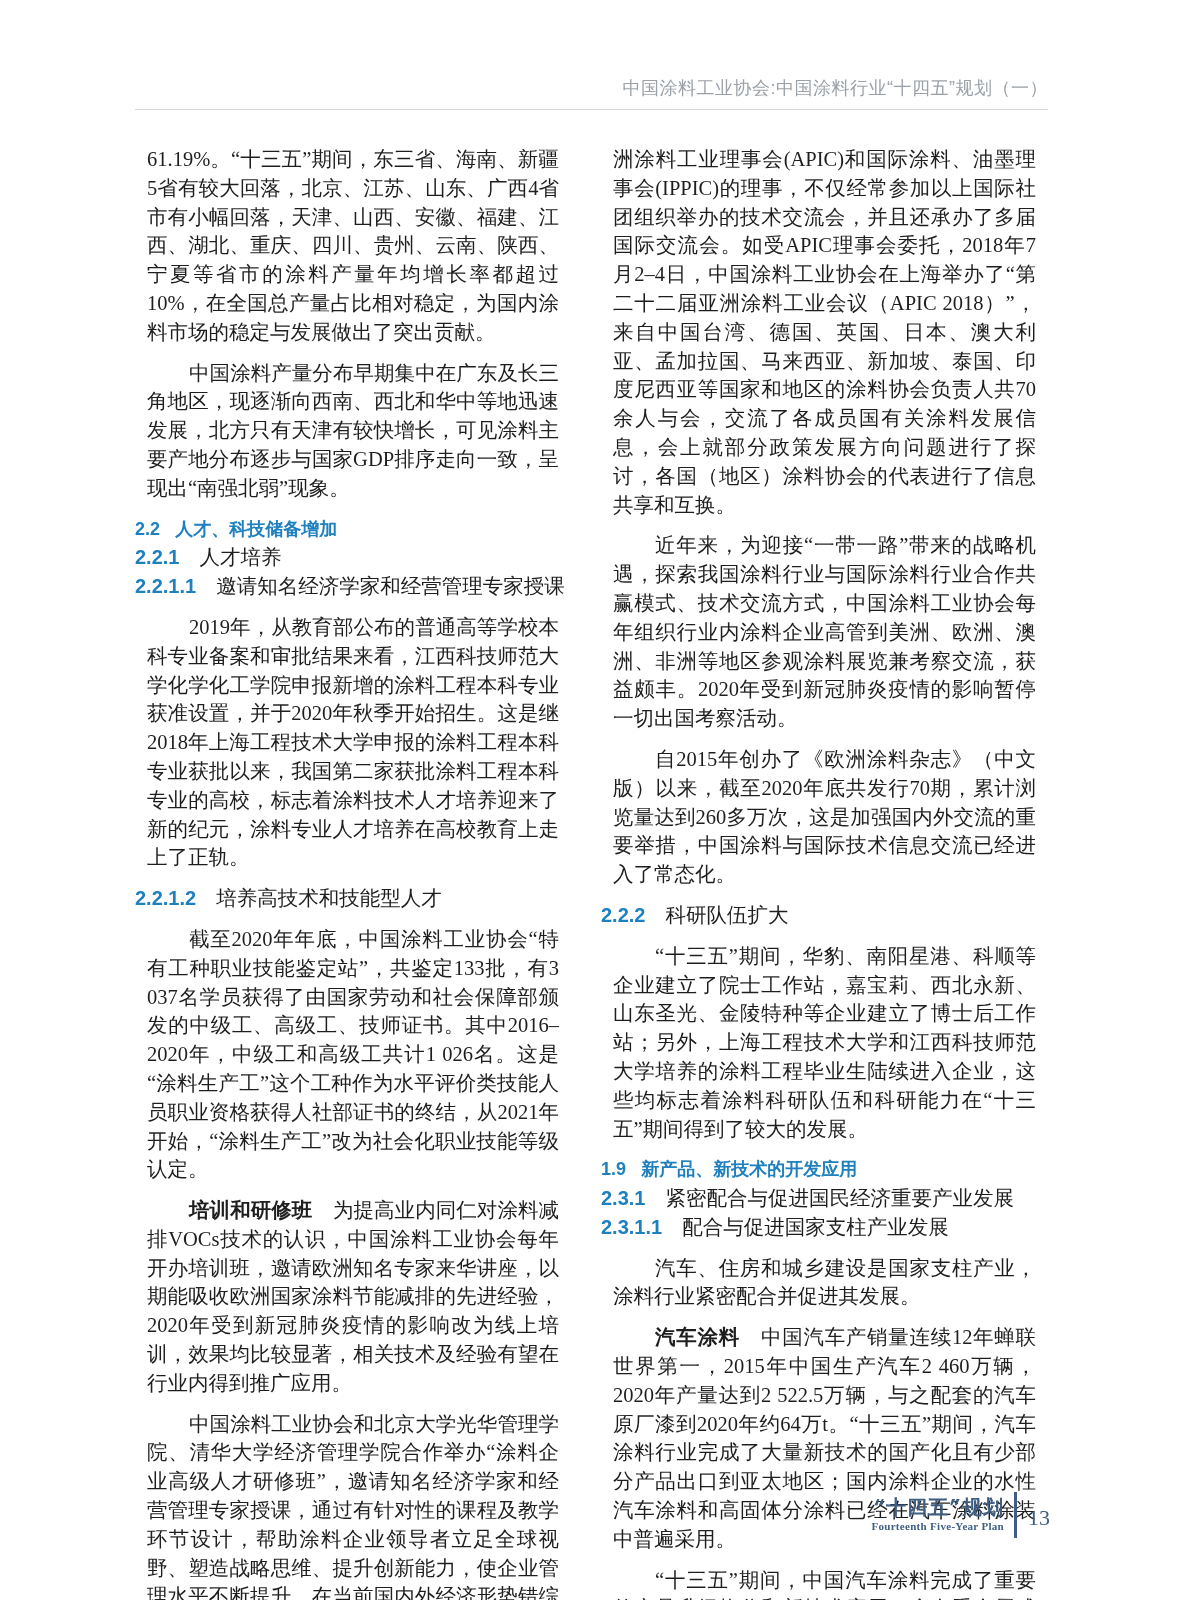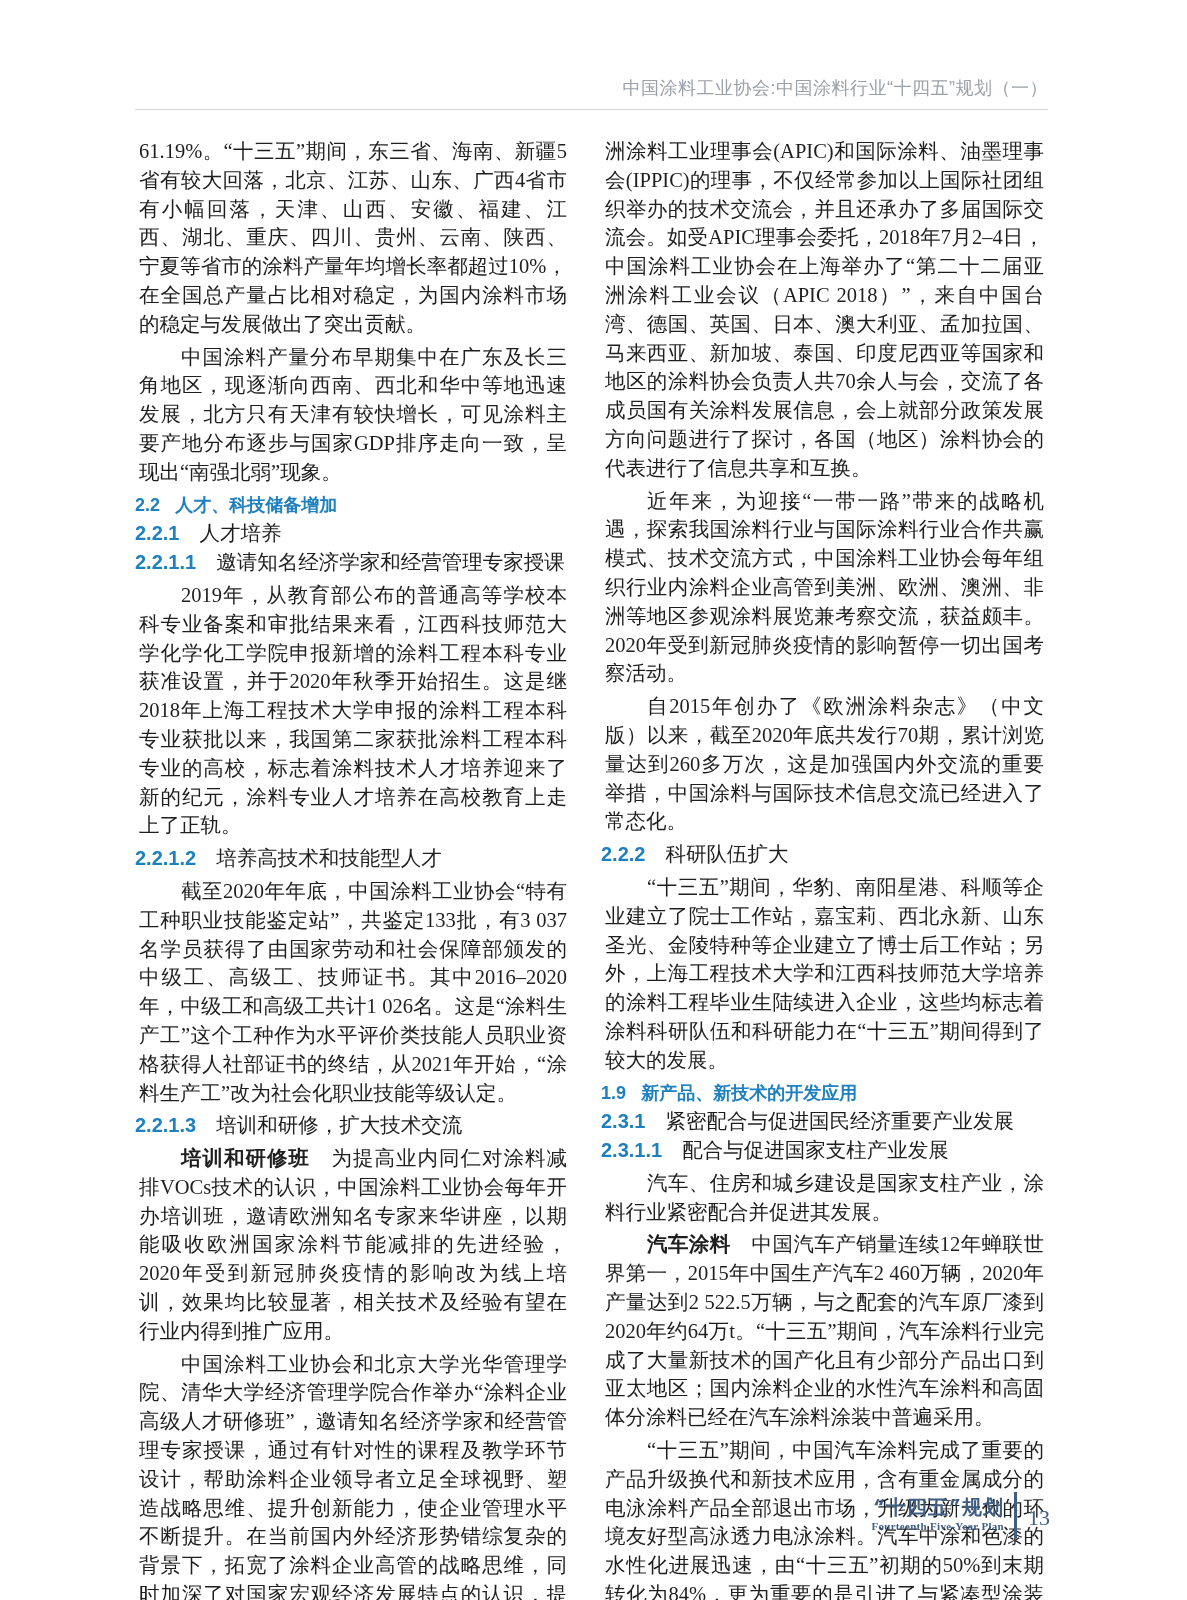--- a/index.html
+++ b/index.html
@@ -30,21 +30,21 @@
     position:absolute;top:109px;left:135px;width:913px;height:1px;
     background:var(--rule);
   }
   .col{
     position:absolute;top:133px;
     font-size:20.5px;line-height:28.8px;
     text-align:justify;
   }
   .col-left{left:135px;width:436px;}
   .col-right{left:601px;width:447px;}
-  .para{margin:4px;}
+  .para{margin:12px;}
   .para.indent{text-indent:2.05em;}
   .h2,.h3,.h4{line-height:28.8px;margin:0;}
   .h2{
     color:var(--blue);
     font-family:"Liberation Sans","DejaVu Sans",sans-serif;
     font-weight:700;font-size:18px;
   }
   .h2 .hnum{margin-right:.85em;}
   .h3 .hnum,.h4 .hnum{
     color:var(--blue);
@@ -89,21 +89,20 @@
 
   <div class="col col-left" id="col-left">
       <p class="para"><span class="run">61.19%。“十三五”期间，东三省、海南、新疆5省有较大回落，北京、江苏、山东、广西4省市有小幅回落，天津、山西、安徽、福建、江西、湖北、重庆、四川、贵州、云南、陕西、宁夏等省市的涂料产量年均增长率都超过10%，在全国总产量占比相对稳定，为国内涂料市场的稳定与发展做出了突出贡献。</span></p>
       <p class="para indent"><span class="run">中国涂料产量分布早期集中在广东及长三角地区，现逐渐向西南、西北和华中等地迅速发展，北方只有天津有较快增长，可见涂料主要产地分布逐步与国家GDP排序走向一致，呈现出“南强北弱”现象。</span></p>
       <div class="h2"><span class="hnum">2.2</span><span class="htxt">人才、科技储备增加</span></div>
       <div class="h3"><span class="hnum">2.2.1</span><span class="htxt">人才培养</span></div>
       <div class="h4"><span class="hnum">2.2.1.1</span><span class="htxt">邀请知名经济学家和经营管理专家授课</span></div>
       <p class="para indent"><span class="run">2019年，从教育部公布的普通高等学校本科专业备案和审批结果来看，江西科技师范大学化学化工学院申报新增的涂料工程本科专业获准设置，并于2020年秋季开始招生。这是继2018年上海工程技术大学申报的涂料工程本科专业获批以来，我国第二家获批涂料工程本科专业的高校，标志着涂料技术人才培养迎来了新的纪元，涂料专业人才培养在高校教育上走上了正轨。</span></p>
       <div class="h4"><span class="hnum">2.2.1.2</span><span class="htxt">培养高技术和技能型人才</span></div>
       <p class="para indent"><span class="run">截至2020年年底，中国涂料工业协会“特有工种职业技能鉴定站”，共鉴定133批，有3 037名学员获得了由国家劳动和社会保障部颁发的中级工、高级工、技师证书。其中2016–2020年，中级工和高级工共计1 026名。这是“涂料生产工”这个工种作为水平评价类技能人员职业资格获得人社部证书的终结，从2021年开始，“涂料生产工”改为社会化职业技能等级认定。</span></p>
-      <div class="h4"><span class="hnum">2.2.1.3</span><span class="htxt">培训和研修，扩大技术交流</span></div>
       <p class="para indent"><span class="bold-run">培训和研修班</span><span class="run">　为提高业内同仁对涂料减排VOCs技术的认识，中国涂料工业协会每年开办培训班，邀请欧洲知名专家来华讲座，以期能吸收欧洲国家涂料节能减排的先进经验，2020年受到新冠肺炎疫情的影响改为线上培训，效果均比较显著，相关技术及经验有望在行业内得到推广应用。</span></p>
       <p class="para indent"><span class="run">中国涂料工业协会和北京大学光华管理学院、清华大学经济管理学院合作举办“涂料企业高级人才研修班”，邀请知名经济学家和经营管理专家授课，通过有针对性的课程及教学环节设计，帮助涂料企业领导者立足全球视野、塑造战略思维、提升创新能力，使企业管理水平不断提升。在当前国内外经济形势错综复杂的背景下，拓宽了涂料企业高管的战略思维，同时加深了对国家宏观经济发展特点的认识，提升了涂料企业高级管理人员的综合能力。</span></p>
       <p class="para indent"><span class="bold-run">扩大国内外技术交流</span><span class="run">　中国涂料工业协会是亚</span></p>
     </div>
   <div class="col col-right" id="col-right">
       <p class="para"><span class="run">洲涂料工业理事会(APIC)和国际涂料、油墨理事会(IPPIC)的理事，不仅经常参加以上国际社团组织举办的技术交流会，并且还承办了多届国际交流会。如受APIC理事会委托，2018年7月2–4日，中国涂料工业协会在上海举办了“第二十二届亚洲涂料工业会议（APIC 2018）”，来自中国台湾、德国、英国、日本、澳大利亚、孟加拉国、马来西亚、新加坡、泰国、印度尼西亚等国家和地区的涂料协会负责人共70余人与会，交流了各成员国有关涂料发展信息，会上就部分政策发展方向问题进行了探讨，各国（地区）涂料协会的代表进行了信息共享和互换。</span></p>
       <p class="para indent"><span class="run">近年来，为迎接“一带一路”带来的战略机遇，探索我国涂料行业与国际涂料行业合作共赢模式、技术交流方式，中国涂料工业协会每年组织行业内涂料企业高管到美洲、欧洲、澳洲、非洲等地区参观涂料展览兼考察交流，获益颇丰。2020年受到新冠肺炎疫情的影响暂停一切出国考察活动。</span></p>
       <p class="para indent"><span class="run">自2015年创办了《欧洲涂料杂志》（中文版）以来，截至2020年底共发行70期，累计浏览量达到260多万次，这是加强国内外交流的重要举措，中国涂料与国际技术信息交流已经进入了常态化。</span></p>
       <div class="h3"><span class="hnum">2.2.2</span><span class="htxt">科研队伍扩大</span></div>
       <p class="para indent"><span class="run">“十三五”期间，华豹、南阳星港、科顺等企业建立了院士工作站，嘉宝莉、西北永新、山东圣光、金陵特种等企业建立了博士后工作站；另外，上海工程技术大学和江西科技师范大学培养的涂料工程毕业生陆续进入企业，这些均标志着涂料科研队伍和科研能力在“十三五”期间得到了较大的发展。</span></p>

